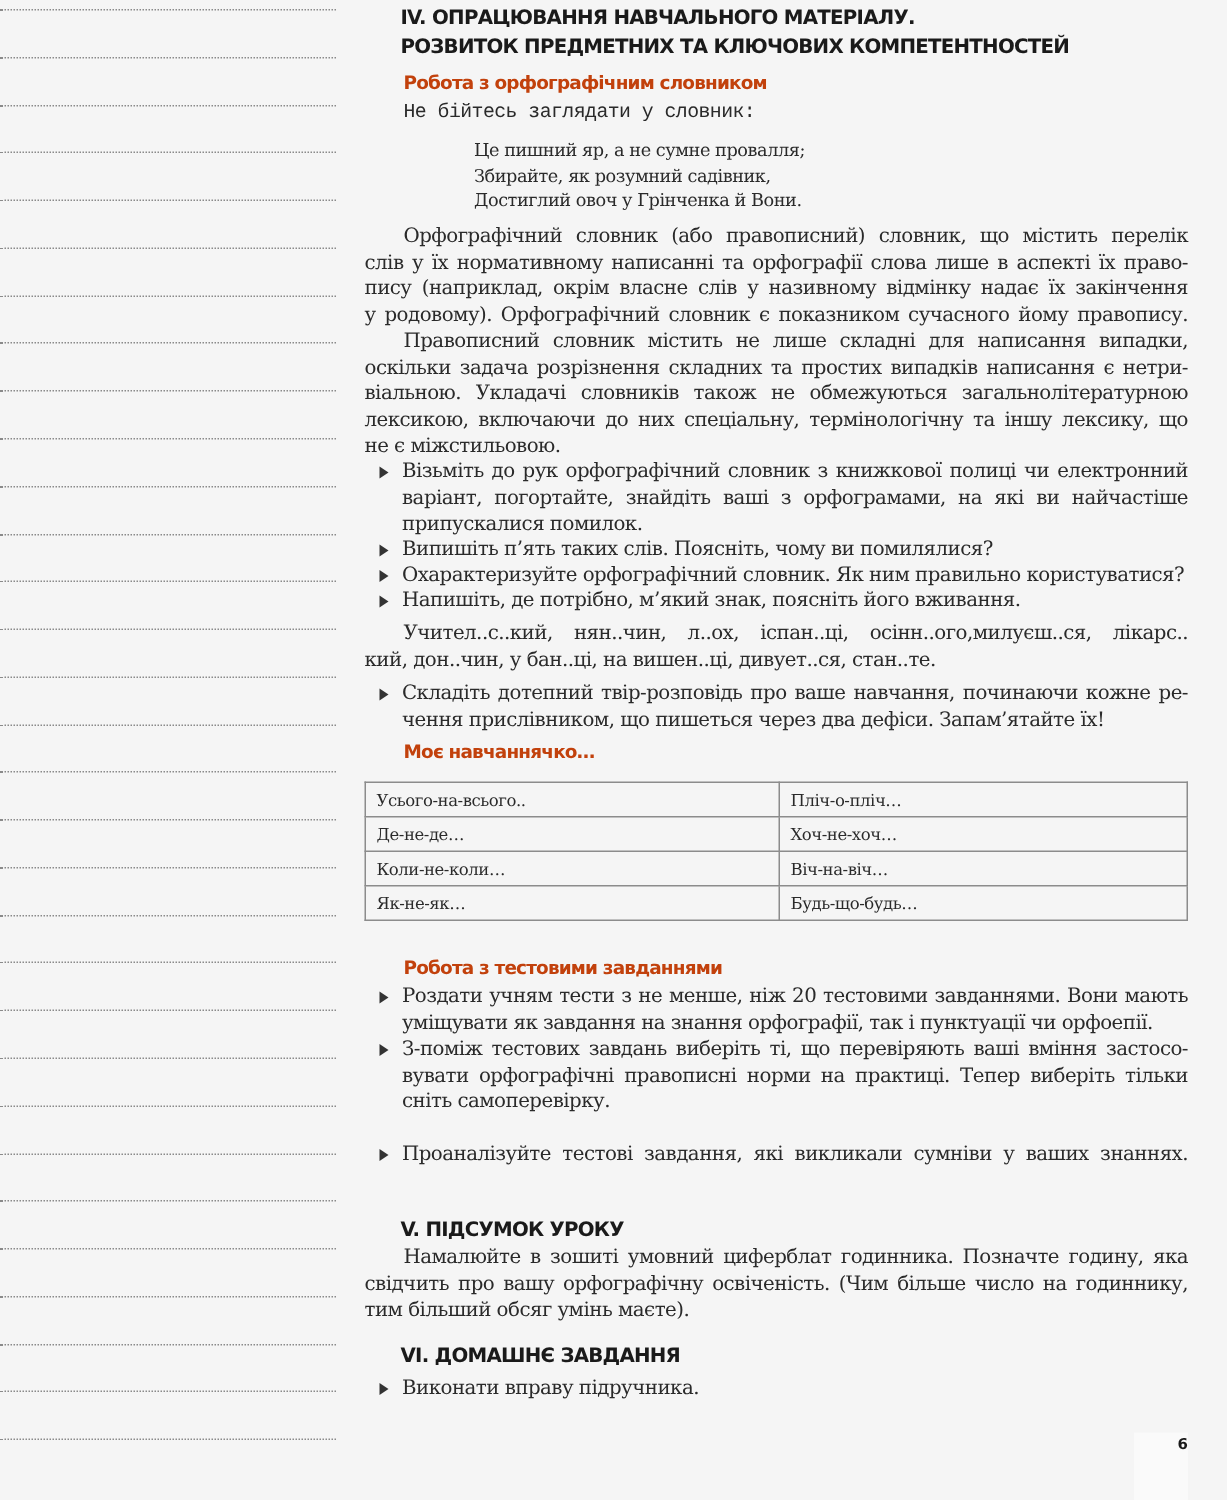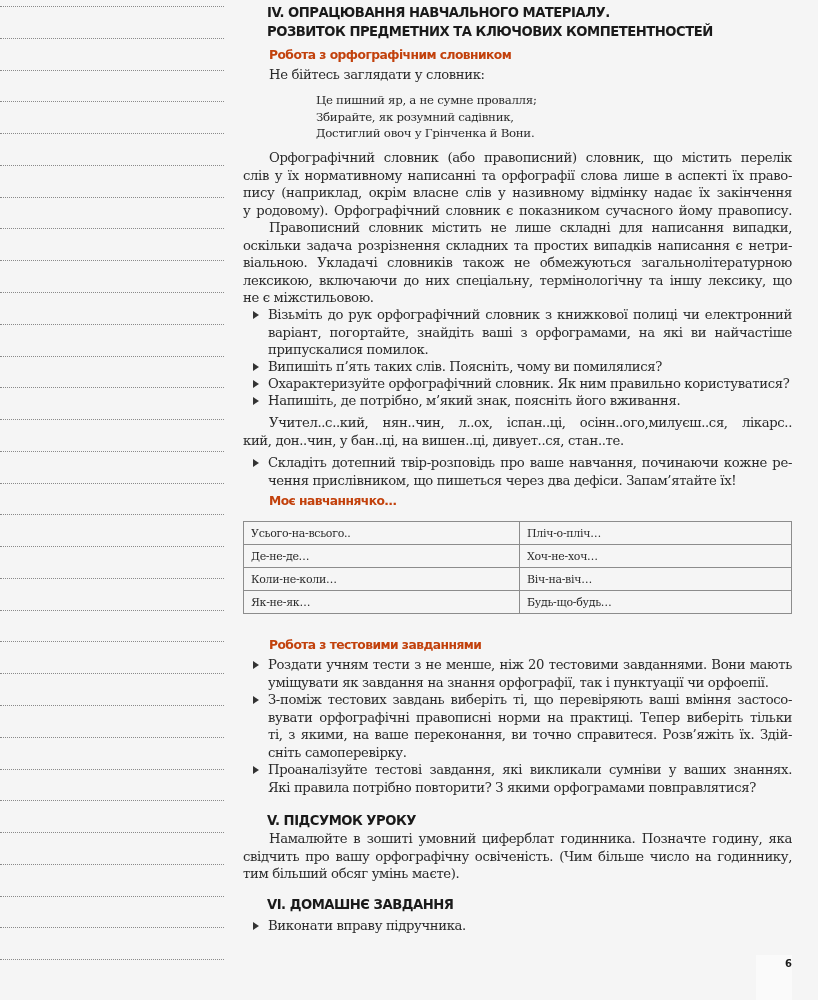--- a/index.html
+++ b/index.html
@@ -101,21 +101,21 @@
 
 <div class="content">
 
   <div class="h1" style="top:3px; left:0;">
     <div>IV. ОПРАЦЮВАННЯ НАВЧАЛЬНОГО МАТЕРІАЛУ.</div>
     <div>РОЗВИТОК ПРЕДМЕТНИХ ТА КЛЮЧОВИХ КОМПЕТЕНТНОСТЕЙ</div>
   </div>
 
   <div class="h2" style="top:48px;">Робота з орфографічним словником</div>
 
-  <div class="txt" style="top:66px; left:26px; width:520px;">
+  <div class="txt" style="top:66px; left:26px; width:520px;font-family:Liberation Mono, monospace;">
     <span class="ln last">Не бійтесь заглядати у словник:</span>
   </div>
 
   <div class="poem" style="top:92px;">
     <div>Це пишний яр, а не сумне провалля;</div>
     <div>Збирайте, як розумний садівник,</div>
     <div>Достиглий овоч у Грінченка й Вони.</div>
   </div>
 
   <div class="txt" style="top:149px;">
@@ -203,29 +203,27 @@
     <div class="bullet-text">
       <span class="ln">Роздати учням тести з не менше, ніж 20 тестовими завданнями. Вони мають</span>
       <span class="ln last">уміщувати як завдання на знання орфографії, так і пунктуації чи орфоепії.</span>
     </div>
   </div>
   <div class="bullet-item txt" style="top:691px;">
     <span class="bullet-icon" style="top:5px;"></span>
     <div class="bullet-text">
       <span class="ln">З-поміж тестових завдань виберіть ті, що перевіряють ваші вміння застосо-</span>
       <span class="ln">вувати орфографічні правописні норми на практиці. Тепер виберіть тільки</span>
-      <span class="ln">ті, з якими, на ваше переконання, ви точно справитеся. Розв’яжіть їх. Здій-</span>
       <span class="ln last">сніть самоперевірку.</span>
     </div>
   </div>
   <div class="bullet-item txt" style="top:761px;">
     <span class="bullet-icon" style="top:5px;"></span>
     <div class="bullet-text">
       <span class="ln">Проаналізуйте тестові завдання, які викликали сумніви у ваших знаннях.</span>
-      <span class="ln last">Які правила потрібно повторити? З якими орфограмами повправлятися?</span>
     </div>
   </div>
 
   <div class="h1" style="top:811px; left:0;">V. ПІДСУМОК УРОКУ</div>
   <div class="txt" style="top:830px;">
     <span class="ln indent">Намалюйте в зошиті умовний циферблат годинника. Позначте годину, яка</span>
     <span class="ln">свідчить про вашу орфографічну освіченість. (Чим більше число на годиннику,</span>
     <span class="ln last">тим більший обсяг умінь маєте).</span>
   </div>
 

